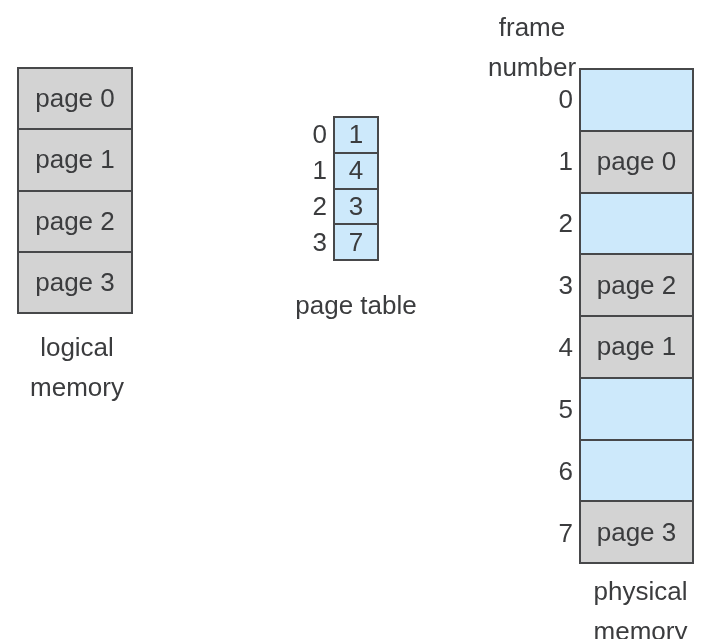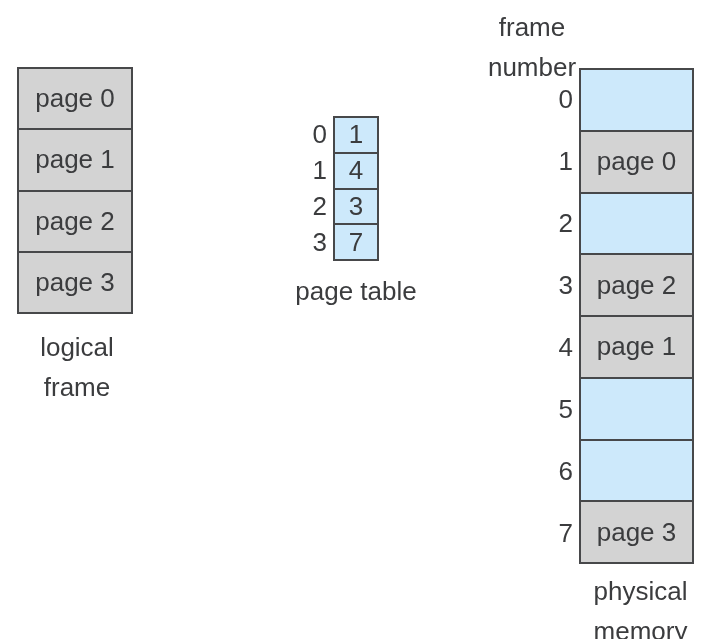--- a/index.html
+++ b/index.html
@@ -52,21 +52,21 @@
   }
 
   .caption {
     position: absolute;
     font-size: 26px;
     line-height: 40px;
     text-align: center;
     white-space: pre-line;
   }
   #logical-label { left: 2px;   top: 327px; width: 150px; }
-  #pt-label      { left: 286px; top: 271px; width: 140px; }
+  #pt-label      { left: 286px; top: 285px; width: 140px; }
   #frame-header  { left: 471px; top: 7px;   width: 122px; }
   #pm-label      { left: 570px; top: 571px; width: 141px; }
 </style>
 </head>
 <body>
 
 <div class="canvas">
 
   <div class="memory-box" id="logical-box">
     <div class="cell gray">
@@ -76,21 +76,21 @@
       <span>page 1</span>
     </div>
     <div class="cell gray">
       <span>page 2</span>
     </div>
     <div class="cell gray">
       <span>page 3</span>
     </div>
   </div>
   <div class="caption" id="logical-label">logical
-frame</div>
+memory</div>
 
   <div class="index-col" id="pt-index">
     <div class="idx">0</div>
     <div class="idx">1</div>
     <div class="idx">2</div>
     <div class="idx">3</div>
   </div>
 
   <div class="memory-box" id="pt-box">
     <div class="cell blue">

